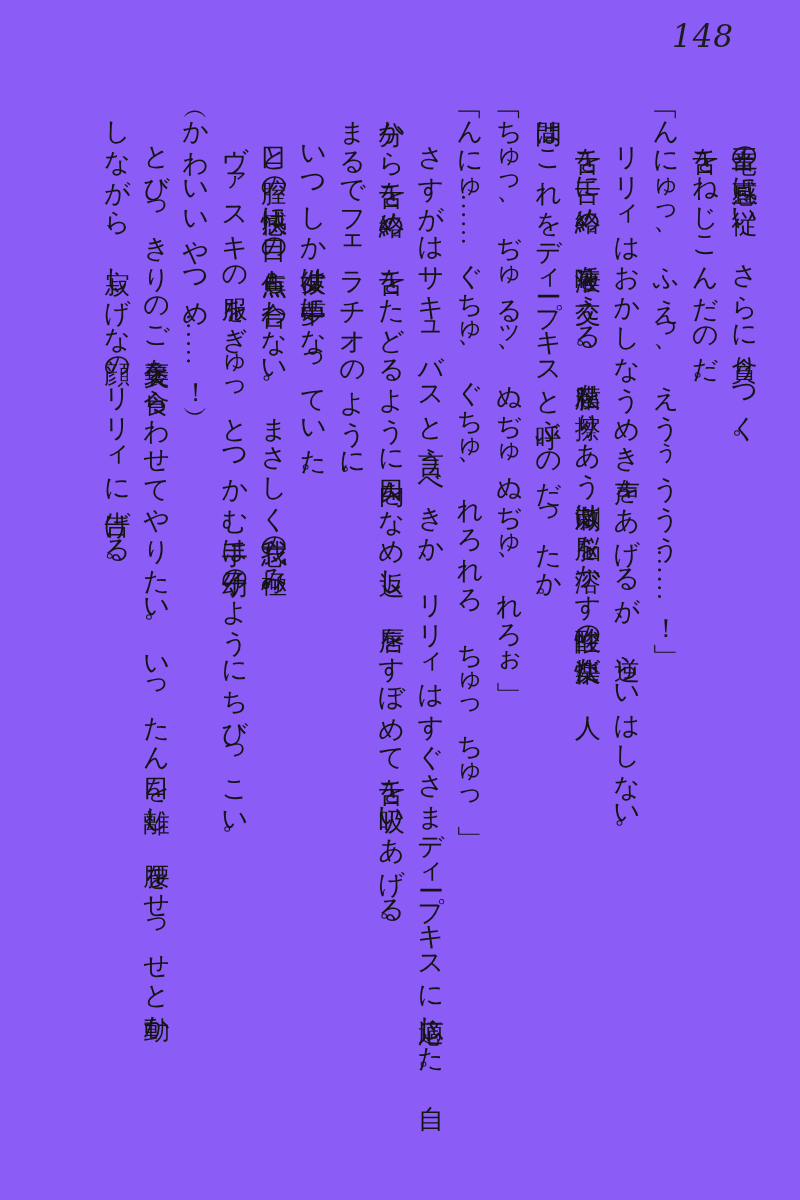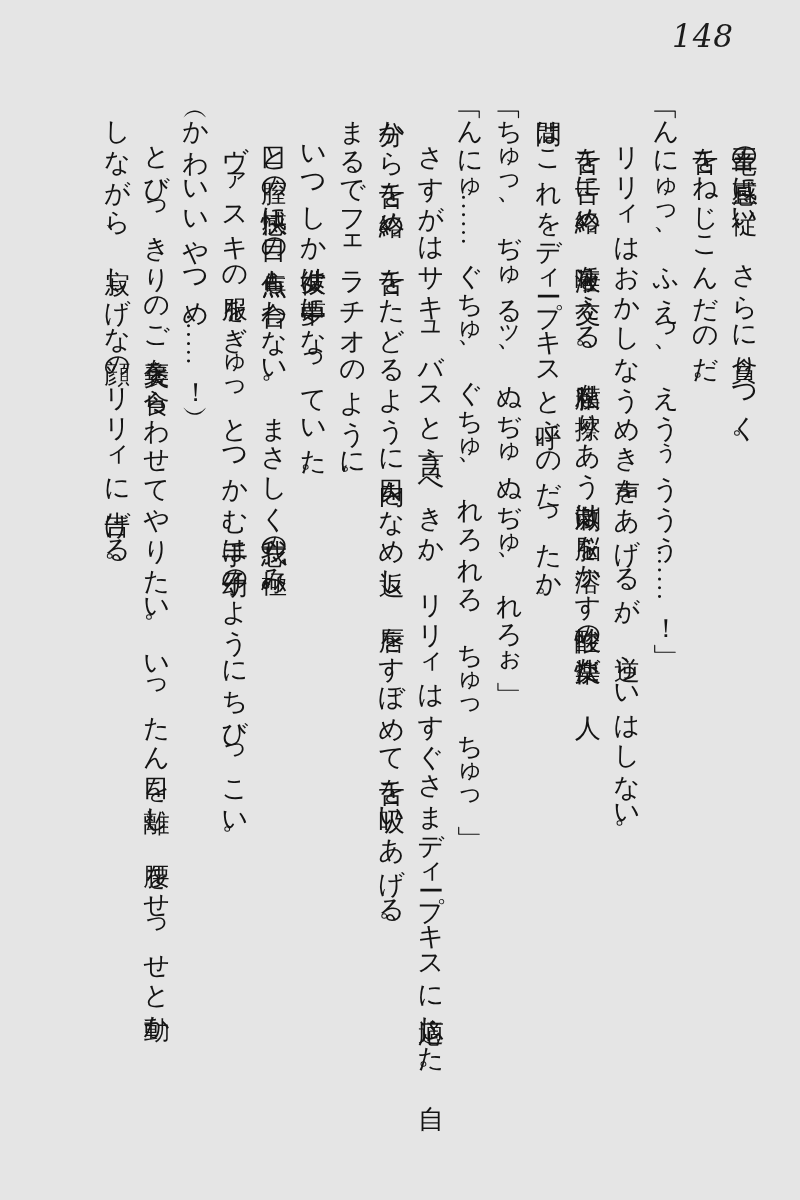--- a/index.html
+++ b/index.html
@@ -12,21 +12,21 @@
     background: #fbfbfa;
     overflow: hidden;
     position: relative;
     font-family: "Liberation Serif", "DejaVu Serif", serif;
   }
   .page {
     position: absolute;
     inset: 0;
     width: 800px;
     height: 1200px;
-    background: #e5e5e5;
+    background: #8b5cf6;
   }
   .page-number {
     position: absolute;
     top: 18px;
     left: 658px;
     width: 90px;
     text-align: center;
     font-family: "DejaVu Serif", "Liberation Serif", serif;
     font-style: italic;
     font-size: 31px;

